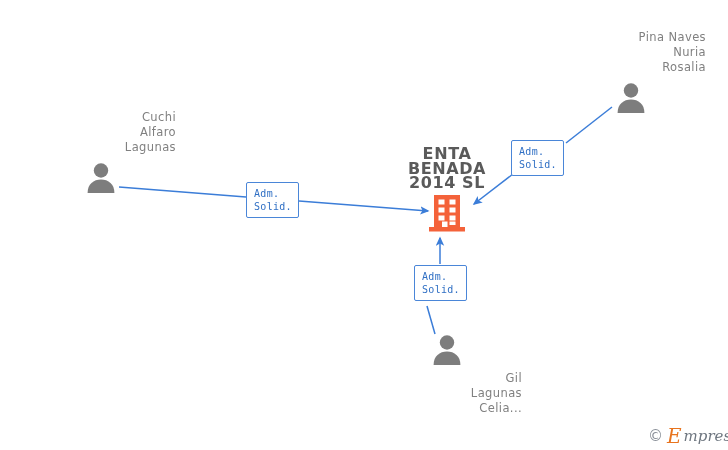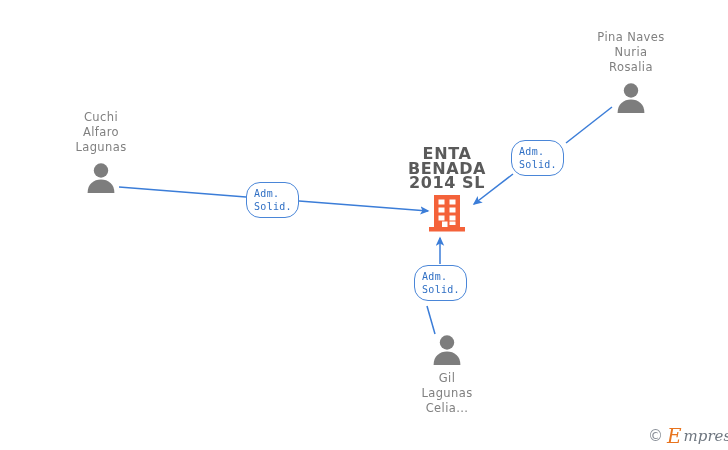--- a/index.html
+++ b/index.html
@@ -31,20 +31,21 @@
     width: 150px;
     text-align: center;
   }
   .person-label {
     color: #808080;
     font-size: 11.5px;
     line-height: 15px;
     letter-spacing: 0.4px;
     white-space: pre-line;
     font-family: "DejaVu Sans", sans-serif;
+    text-align: right;
   }
   .person-icon {
     display: block;
     margin: 0 auto;
   }
 
   
   .company-node {
     position: absolute;
     width: 150px;
@@ -62,21 +63,21 @@
   .company-icon {
     display: block;
     margin: 4px auto 0 auto;
   }
 
   
   .edge-label {
     position: absolute;
     background: #ffffff;
     border: 1.3px solid #4a86d8;
-    border-radius: 14px;
+    border-radius: 2px;
     color: #2f6fc4;
     font-family: "DejaVu Sans Mono", monospace;
     font-size: 10px;
     line-height: 13px;
     letter-spacing: 0.3px;
     padding: 4px 7px 4px 7px;
     text-align: left;
     white-space: pre-line;
     box-sizing: border-box;
   }

